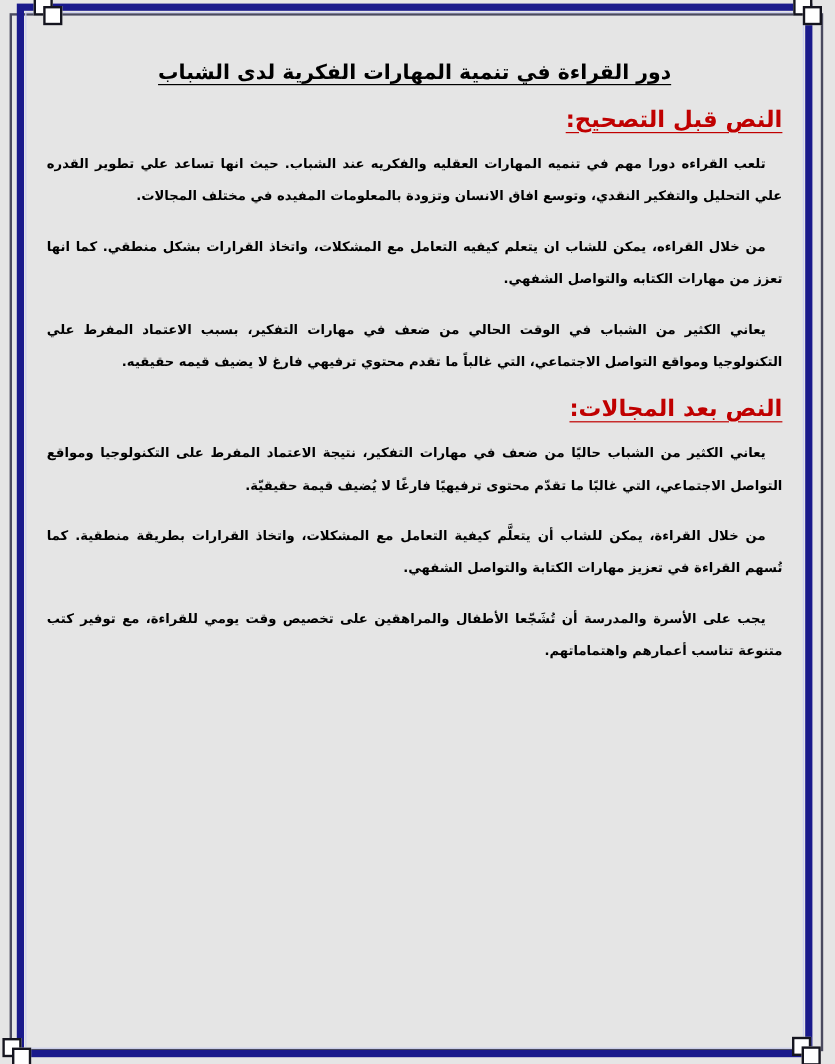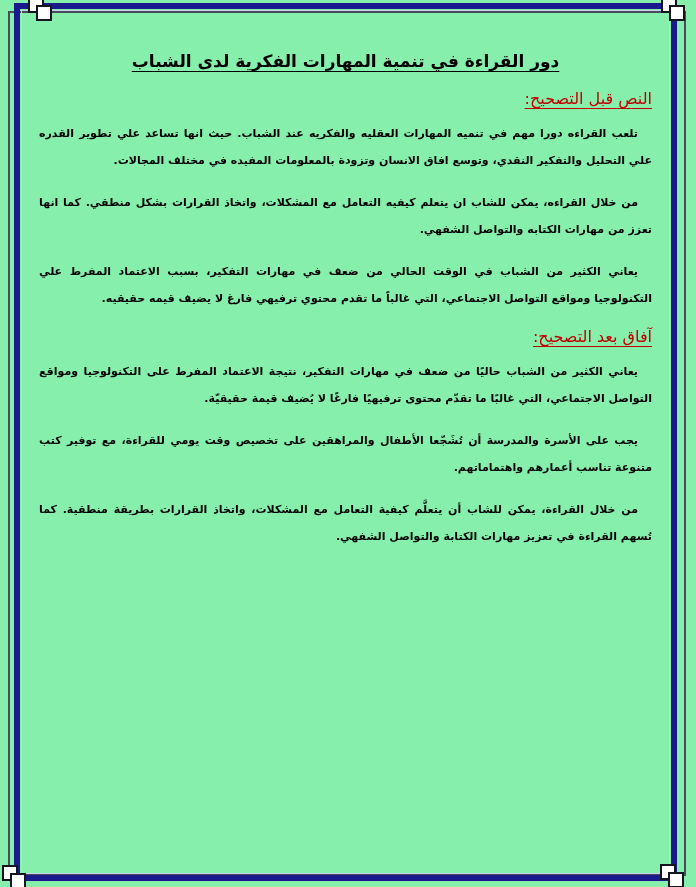--- a/index.html
+++ b/index.html
@@ -4,21 +4,21 @@
 <style>
   html, body {
     margin: 0;
     padding: 0;
     background: #ffffff;
   }
   .page {
     position: relative;
     width: 696px;
     height: 887px;
-    background: #86efac;
+    background: #e5e5e5;
     overflow: hidden;
     font-family: "DejaVu Sans", sans-serif;
     direction: rtl;
   }
   
   .frame-thin {
     position: absolute;
     top: 11px; left: 8px; right: 10px; bottom: 11px;
     border: 2px solid #4a4a5f;
     pointer-events: none;
@@ -64,22 +64,22 @@
     text-align: center;
     font-size: 17px;
     font-weight: bold;
     color: #000000;
     text-decoration: underline;
     text-underline-offset: 4px;
   }
   .section-heading {
     margin: 12px 0 12px;
     text-align: right;
-    font-size: 16px;
-    font-weight: normal;
+    font-size: 19px;
+    font-weight: bold;
     color: #c00000;
     text-decoration: underline;
     text-underline-offset: 4px;
   }
   .body-par {
     margin: 0 0 15px;
     font-size: 11px;
     font-weight: bold;
     color: #000000;
     line-height: 27px;
@@ -118,20 +118,20 @@
     <h1 class="doc-title">دور القراءة في تنمية المهارات الفكرية لدى الشباب</h1>
 
     <div>
       <h2 class="section-heading">النص قبل التصحيح:</h2>
       <p class="body-par">تلعب القراءه دورا مهم في تنميه المهارات العقليه والفكريه عند الشباب. حيث انها تساعد علي تطوير القدره علي التحليل والتفكير النقدي، وتوسع افاق الانسان وتزودة بالمعلومات المفيده في مختلف المجالات.</p>
       <p class="body-par">من خلال القراءه، يمكن للشاب ان يتعلم كيفيه التعامل مع المشكلات، واتخاذ القرارات بشكل منطقي. كما انها تعزز من مهارات الكتابه والتواصل الشفهي.</p>
       <p class="body-par">يعاني الكثير من الشباب في الوقت الحالي من ضعف في مهارات التفكير، بسبب الاعتماد المفرط علي التكنولوجيا ومواقع التواصل الاجتماعي، التي غالباً ما تقدم محتوي ترفيهي فارغ لا يضيف قيمه حقيقيه.</p>
     </div>
 
     <div>
-      <h2 class="section-heading">آفاق بعد التصحيح:</h2>
+      <h2 class="section-heading">النص بعد المجالات:</h2>
       <p class="body-par">يعاني الكثير من الشباب حاليًا من ضعف في مهارات التفكير، نتيجة الاعتماد المفرط على التكنولوجيا ومواقع التواصل الاجتماعي، التي غالبًا ما تقدّم محتوى ترفيهيًا فارغًا لا يُضيف قيمة حقيقيّة.</p>
+      <p class="body-par">من خلال القراءة، يمكن للشاب أن يتعلَّم كيفية التعامل مع المشكلات، واتخاذ القرارات بطريقة منطقية. كما تُسهم القراءة في تعزيز مهارات الكتابة والتواصل الشفهي.</p>
       <p class="body-par">يجب على الأسرة والمدرسة أن تُشَجّعا الأطفال والمراهقين على تخصيص وقت يومي للقراءة، مع توفير كتب متنوعة تناسب أعمارهم واهتماماتهم.</p>
-      <p class="body-par">من خلال القراءة، يمكن للشاب أن يتعلَّم كيفية التعامل مع المشكلات، واتخاذ القرارات بطريقة منطقية. كما تُسهم القراءة في تعزيز مهارات الكتابة والتواصل الشفهي.</p>
     </div>
 
   </div>
 </div>
 
 </body></html>

